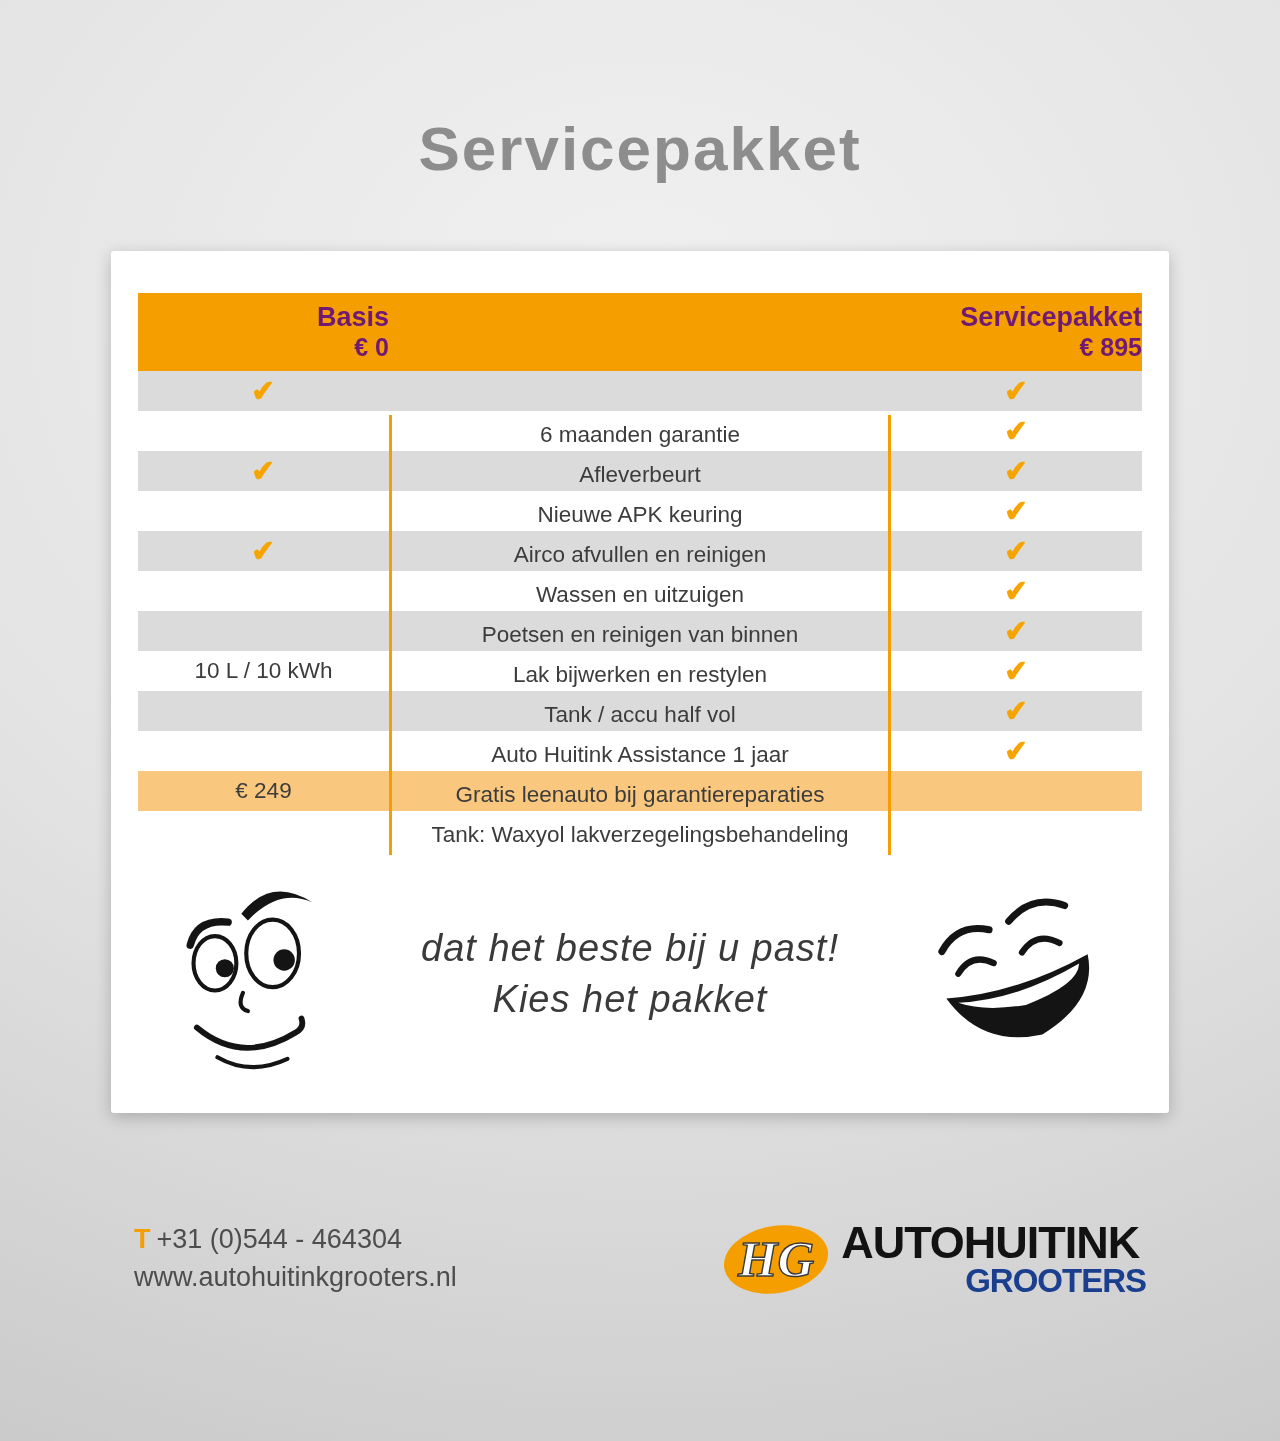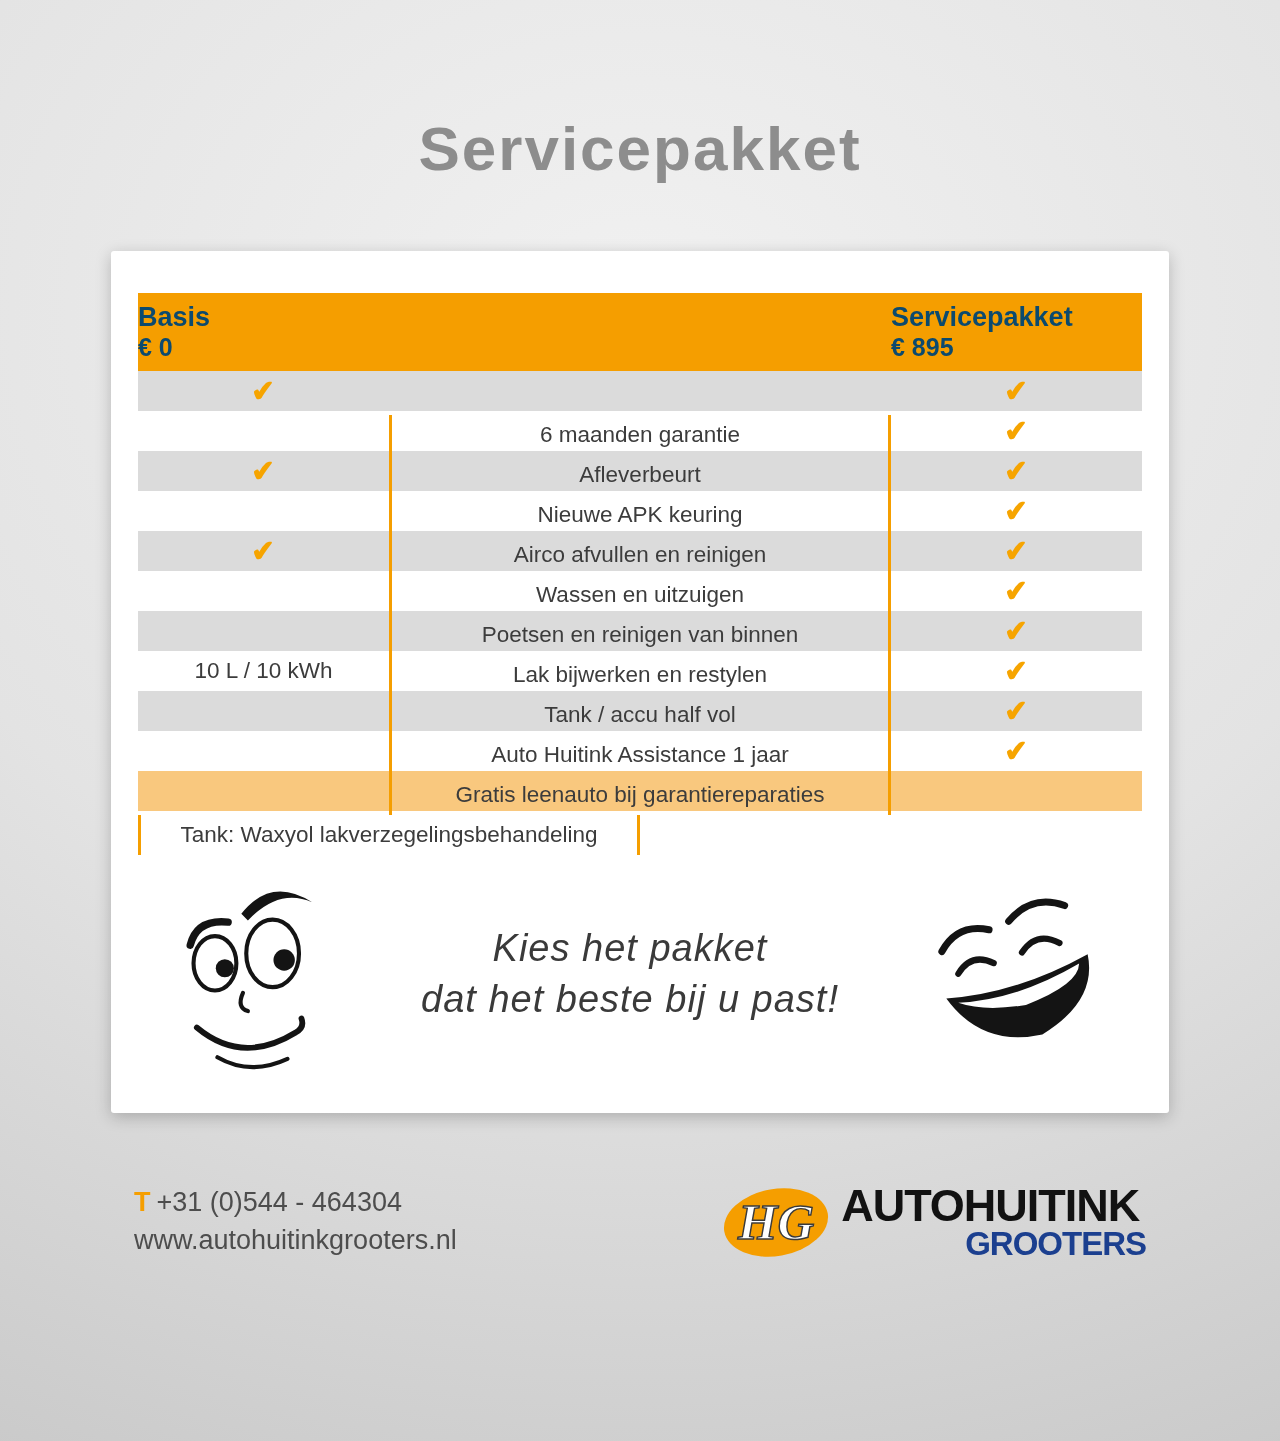--- a/index.html
+++ b/index.html
@@ -27,21 +27,21 @@
     box-shadow:0 4px 16px rgba(0,0,0,0.22);
     padding:42px 27px 0;
   }
   
   .thead {
     display:flex;
     background:#F59E00;
     height:78px;
     align-items:center;
   }
-  .th { text-align:left; color:#0c4a6e; font-weight:bold; }
+  .th { text-align:right; color:#701a75; font-weight:bold; }
   .th.basis { width:25%; }
   .th.mid { width:50%; }
   .th.service { width:25%; }
   .th .t1 { font-size:27px; line-height:1.15; }
   .th .t2 { font-size:25px; line-height:1.15; }
   .tr { display:flex; height:40px; }
   .tr.gray { background:#DBDBDB; }
   .tr.white { background:#ffffff; }
   .tr.highlight { background:#F9C87E; }
   .td {
@@ -78,21 +78,21 @@
     text-align:center;
     font-style:italic;
     font-size:38px;
     color:#3a3a3a;
     line-height:1.35;
     letter-spacing:1px;
   }
   
   .footer {
     width:1012px;
-    margin:66px auto 0;
+    margin:103px auto 0;
     display:flex;
     justify-content:space-between;
     align-items:center;
   }
   .contact { font-size:27px; color:#4d4d4d; line-height:1.4; }
   .contact .t-prefix { color:#F59E00; font-weight:bold; margin-right:6px; }
   .logo { display:flex; align-items:center; }
   .brand { margin-left:6px; }
   .brand .line1 { font-size:45px; font-weight:bold; color:#121212; line-height:0.98; letter-spacing:-1px; }
   .brand .line2 { font-size:33px; font-weight:bold; color:#1B3F8F; line-height:0.98; letter-spacing:-1px; margin-left:124px; }
@@ -189,20 +189,21 @@
             </div>
           </div>
           <div class="tr white">
             <div class="td basis"></div>
             <div class="td label">Gratis leenauto bij garantiereparaties</div>
             <div class="td service">
               <span class="check">✔</span>
             </div>
           </div>
           <div class="tr highlight">
+            <div class="td basis">€ 249</div>
             <div class="td label">Tank: Waxyol lakverzegelingsbehandeling</div>
           </div>
         </div>
     </div>
 
     <div class="tagline-area">
 
       <svg class="face" viewBox="0 0 200 250" width="165" height="206">
         <g fill="none" stroke="#141414" stroke-linecap="round">
           <path d="M22 90 Q30 58 68 62" stroke-width="9"></path>
@@ -211,22 +212,22 @@
           <circle cx="64" cy="118" r="11" fill="#141414" stroke="none"></circle>
           <ellipse cx="122" cy="100" rx="32" ry="41" stroke-width="5"></ellipse>
           <circle cx="136" cy="108" r="13" fill="#141414" stroke="none"></circle>
           <path d="M86 148 Q78 166 92 170" stroke-width="5"></path>
           <path d="M30 190 Q85 236 150 196 Q161 190 157 179" stroke-width="7"></path>
           <path d="M55 226 Q95 249 140 228" stroke-width="5"></path>
         </g>
       </svg>
 
       <div class="tagline">
+        <div>dat het beste bij u past!</div>
         <div>Kies het pakket</div>
-        <div>dat het beste bij u past!</div>
       </div>
 
       <svg class="face" viewBox="0 0 210 200" width="185" height="176">
         <g transform="rotate(-14 105 100)" stroke="#141414" stroke-linecap="round" fill="none">
           <path d="M30 55 Q55 28 88 44" stroke-width="8"></path>
           <path d="M112 40 Q145 16 178 38" stroke-width="8"></path>
           <path d="M42 84 Q62 64 84 82" stroke-width="7"></path>
           <path d="M118 78 Q140 58 162 78" stroke-width="7"></path>
           <path d="M22 108 Q100 122 190 98 Q188 152 118 174 Q48 172 22 108 Z" fill="#141414" stroke="none"></path>
           <path d="M34 116 Q100 129 178 106 Q172 129 108 137 Q60 133 34 116 Z" fill="#ffffff" stroke="none"></path>

